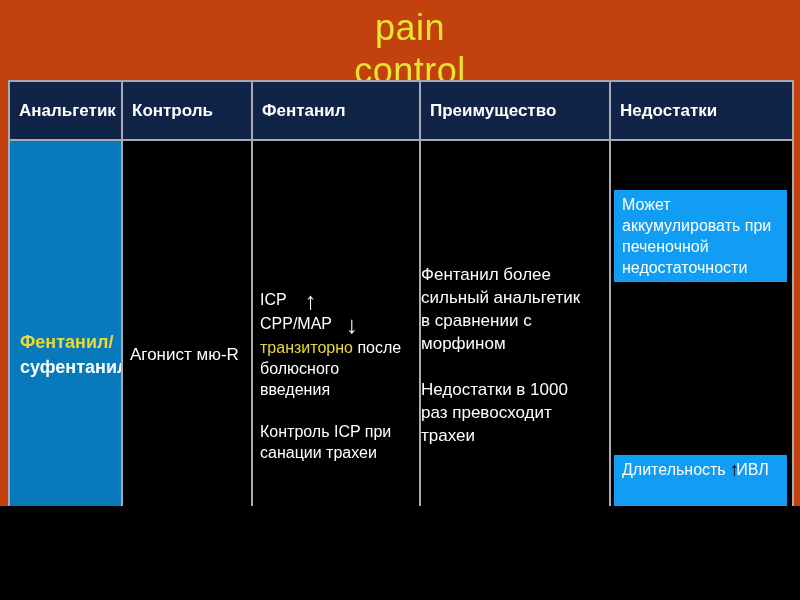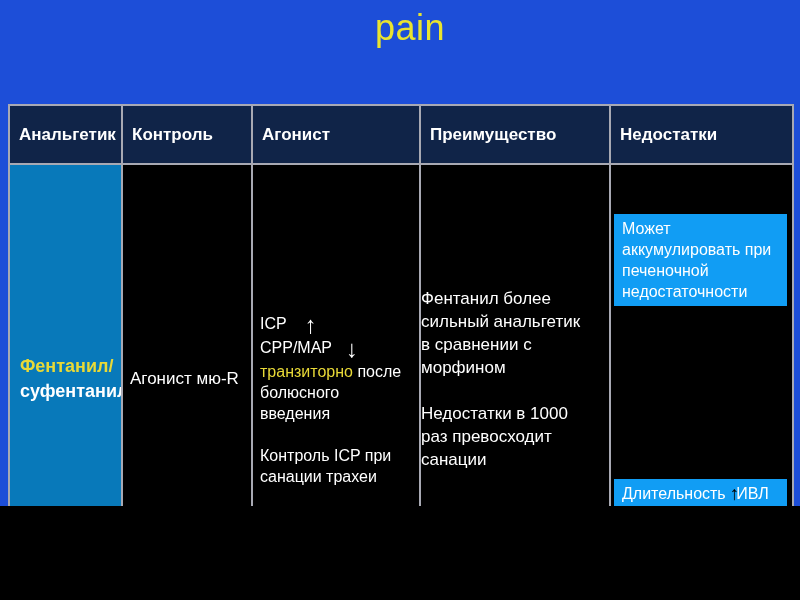--- a/index.html
+++ b/index.html
@@ -4,42 +4,42 @@
 <style>
   html, body {
     margin: 0;
     padding: 0;
     background: #000;
   }
   .slide {
     position: relative;
     width: 800px;
     height: 506px;
-    background: #1d4ed8;
+    background: #c2410c;
     overflow: hidden;
     font-family: "Liberation Sans", sans-serif;
   }
   
   .slide-title {
     position: absolute;
     top: 6px;
     left: 20px;
     width: 780px;
     text-align: center;
     color: #e9e42f;
     font-size: 36px;
     line-height: 43px;
     font-weight: 400;
     letter-spacing: 0.5px;
   }
   
   table.ptable {
     position: absolute;
     left: 8px;
-    top: 104px;
+    top: 80px;
     width: 784px;
     height: 491px;
     border-collapse: collapse;
     table-layout: fixed;
   }
   .ptable th, .ptable td {
     border: 2px solid #a8a9b3;
     overflow: hidden;
   }
   .ptable th {
@@ -118,35 +118,36 @@
     vertical-align: -1px;
   }
 </style>
 </head>
 <body>
 
 <div class="slide">
 
   <div class="slide-title">
     <div>pain</div>
+    <div>control</div>
   </div>
 
   <table class="ptable">
     <colgroup>
       <col style="width:113px">
       <col style="width:130px">
       <col style="width:168px">
       <col style="width:190px">
       <col style="width:183px">
     </colgroup>
     <thead>
       <tr>
         <th>Анальгетик</th>
         <th>Контроль</th>
-        <th>Агонист</th>
+        <th>Фентанил</th>
         <th>Преимущество</th>
         <th>Недостатки</th>
       </tr>
     </thead>
     <tbody>
       <tr>
 
         <td class="cell-analgesic">
           <div class="analgesic-pad">
             <div class="yellow">Фентанил/</div>
@@ -173,21 +174,21 @@
 
         <td>
           <div class="advantage-pad">
             <div>Фентанил более</div>
             <div>сильный анальгетик</div>
             <div>в сравнении с</div>
             <div>морфином</div>
             <div class="spacer-line"></div>
             <div>Недостатки в 1000</div>
             <div>раз превосходит</div>
-            <div>санации</div>
+            <div>трахеи</div>
           </div>
         </td>
 
         <td>
           <div class="dis-wrap">
             <div class="callout box1">
               <div>Может</div>
               <div>аккумулировать при</div>
               <div>печеночной</div>
               <div>недостаточности</div>

